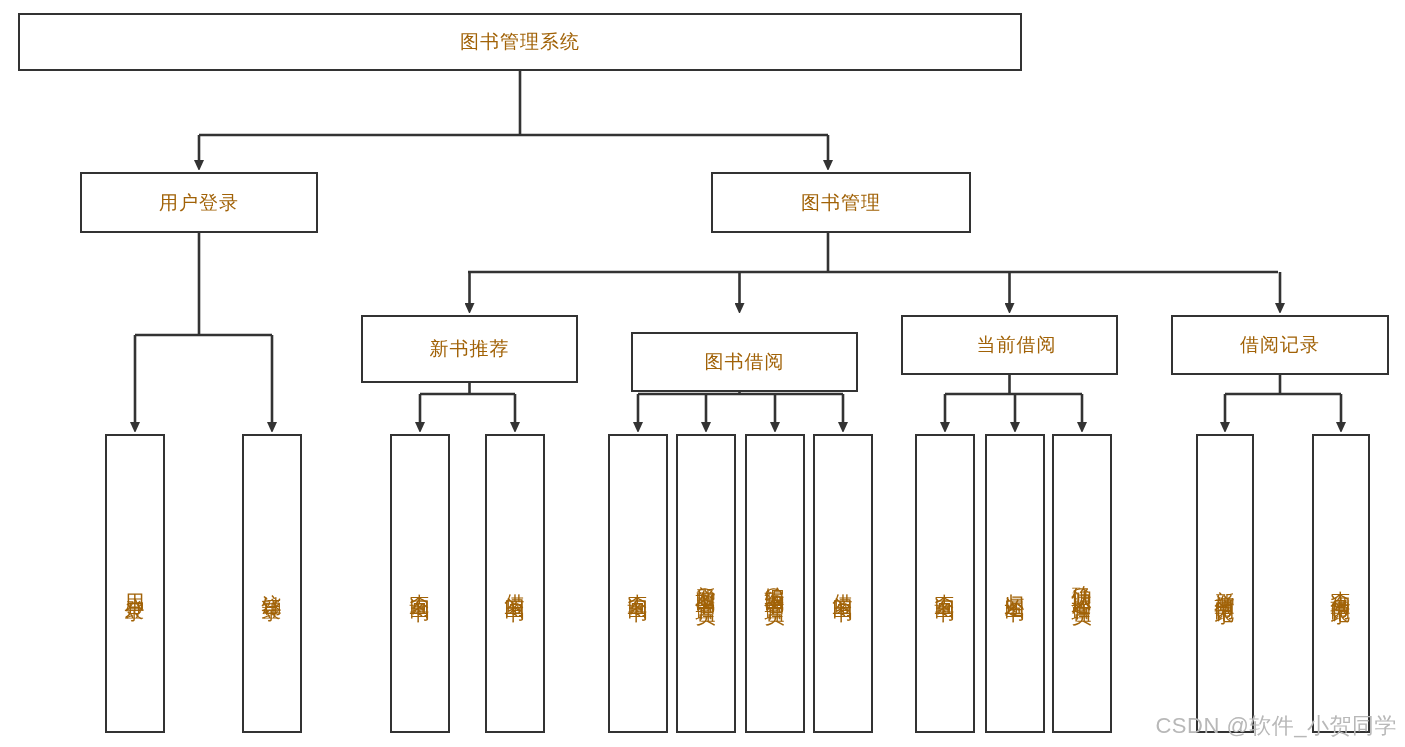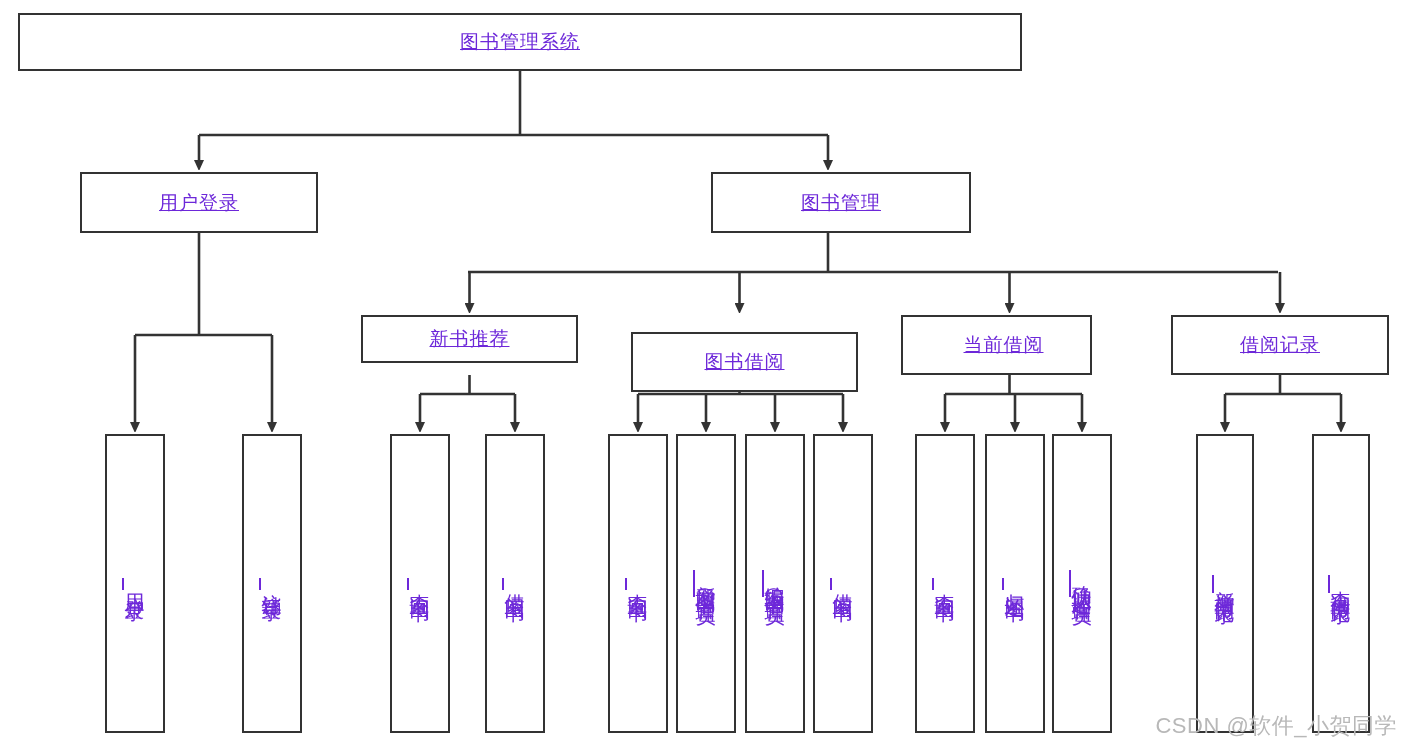--- a/index.html
+++ b/index.html
@@ -10,23 +10,22 @@
   }
   #canvas{position:absolute;left:0;top:0;width:1405px;height:747px;}
   .box{
     position:absolute;
     background:#ffffff;
     border:2px solid #333333;
     box-sizing:border-box;
     display:flex;align-items:center;justify-content:center;
   }
   .box-label{
-    font-size:19px;color:#6d28d9;white-space:nowrap;line-height:1.25;
+    font-size:19px;color:#a16207;white-space:nowrap;line-height:1.25;
     letter-spacing:1px;
-    text-decoration:underline;
   }
   .box.leaf{ }
   .box.leaf .box-label{
     writing-mode:vertical-rl;
     text-orientation:upright;
     font-size:20px;
     letter-spacing:3px;
     line-height:1;
     max-height:100%;
   }
@@ -89,27 +88,27 @@
 <div id="boxes-layer">
     <div class="box root" style="left: 18px; top: 13px; width: 1004px; height: 58px;">
       <span class="box-label">图书管理系统</span>
     </div>
     <div class="box level2" style="left: 80px; top: 172px; width: 238px; height: 61px;">
       <span class="box-label">用户登录</span>
     </div>
     <div class="box level2" style="left: 711px; top: 172px; width: 260px; height: 61px;">
       <span class="box-label">图书管理</span>
     </div>
-    <div class="box level3" style="left: 361px; top: 315px; width: 217px; height: 48px;">
+    <div class="box level3" style="left: 361px; top: 315px; width: 217px; height: 68px;">
       <span class="box-label">新书推荐</span>
     </div>
     <div class="box level3" style="left: 631px; top: 332px; width: 227px; height: 60px;">
       <span class="box-label">图书借阅</span>
     </div>
-    <div class="box level3" style="left: 901px; top: 315px; width: 191px; height: 60px; padding-left: 14px;">
+    <div class="box level3" style="left: 901px; top: 315px; width: 217px; height: 60px; padding-left: 14px;">
       <span class="box-label">当前借阅</span>
     </div>
     <div class="box level3" style="left: 1171px; top: 315px; width: 218px; height: 60px;">
       <span class="box-label">借阅记录</span>
     </div>
     <div class="box leaf" style="left: 105px; top: 434px; width: 60px; height: 299px;">
       <span class="box-label">用户登录</span>
     </div>
     <div class="box leaf" style="left: 242px; top: 434px; width: 60px; height: 299px;">
       <span class="box-label">注销登录</span>

